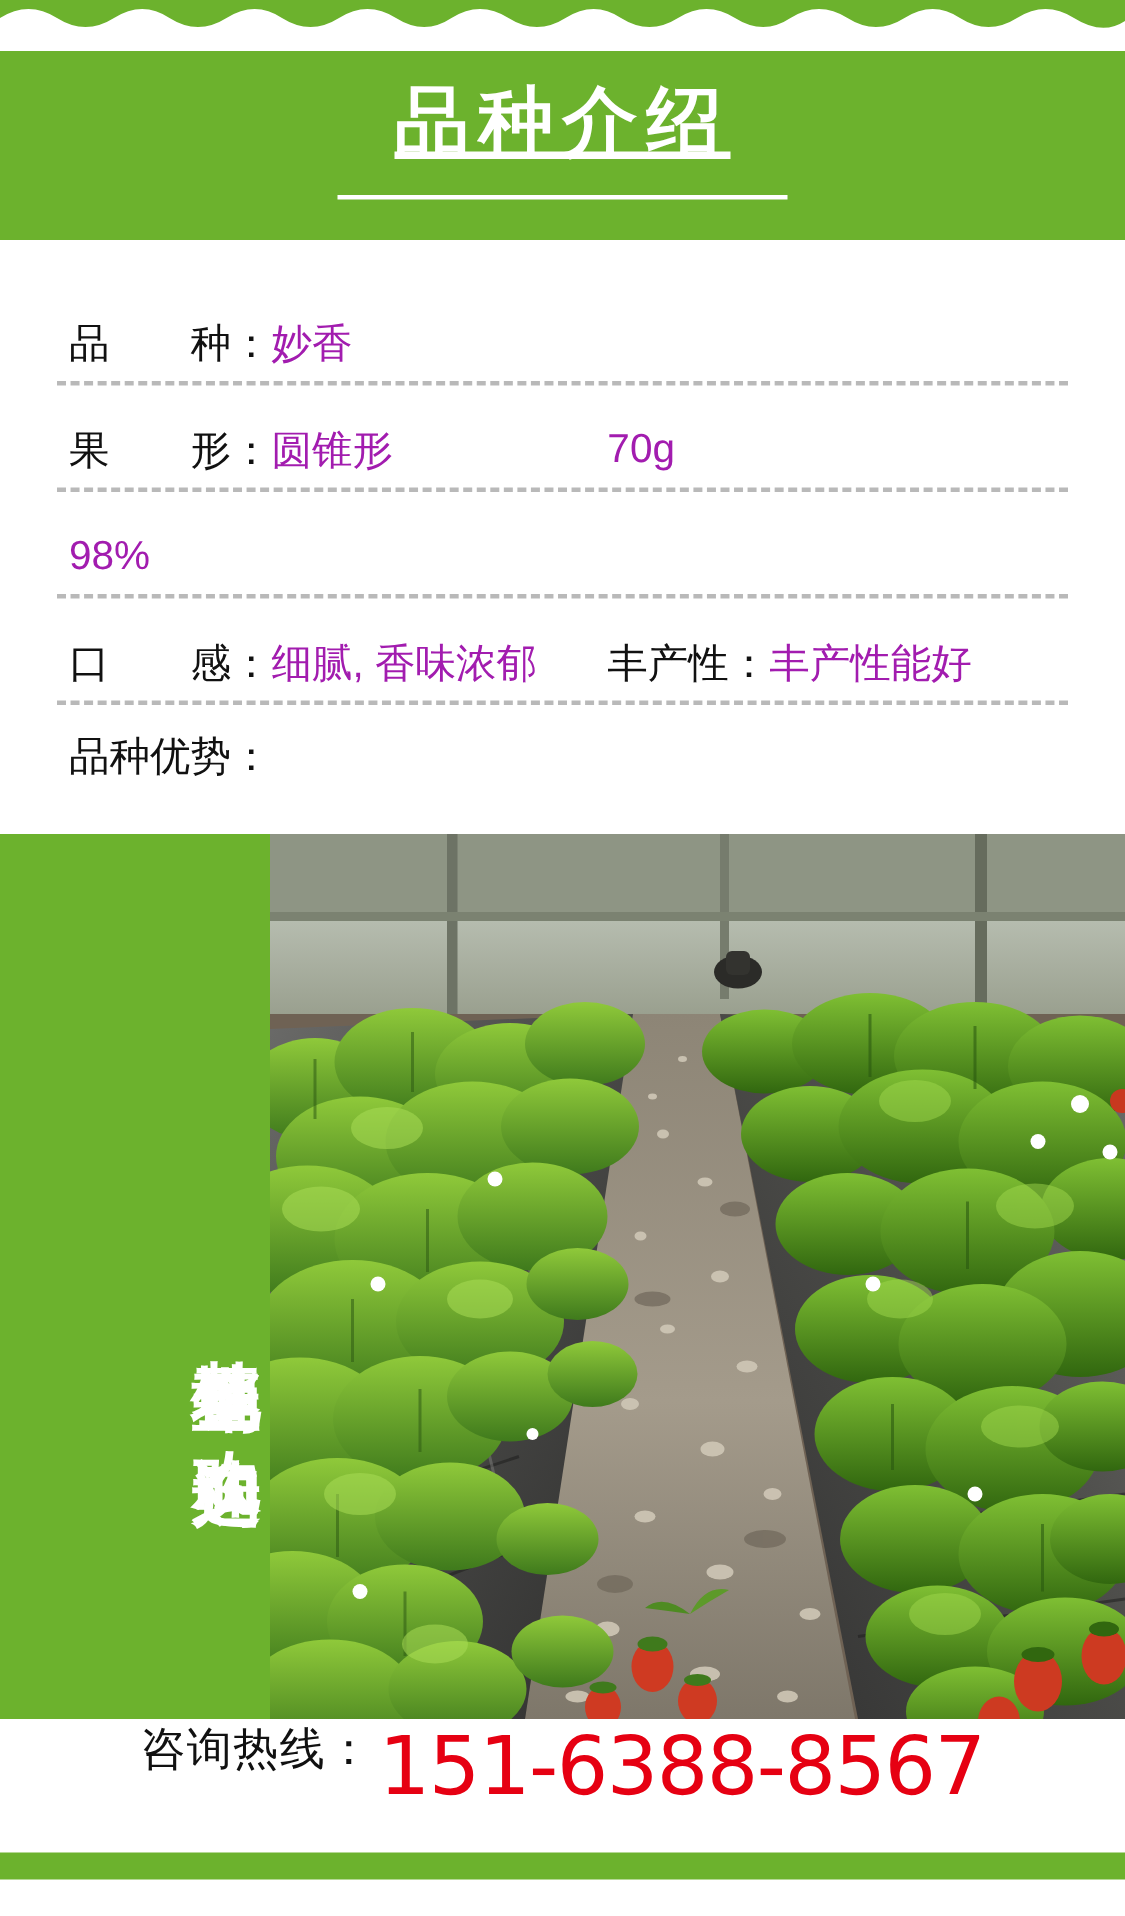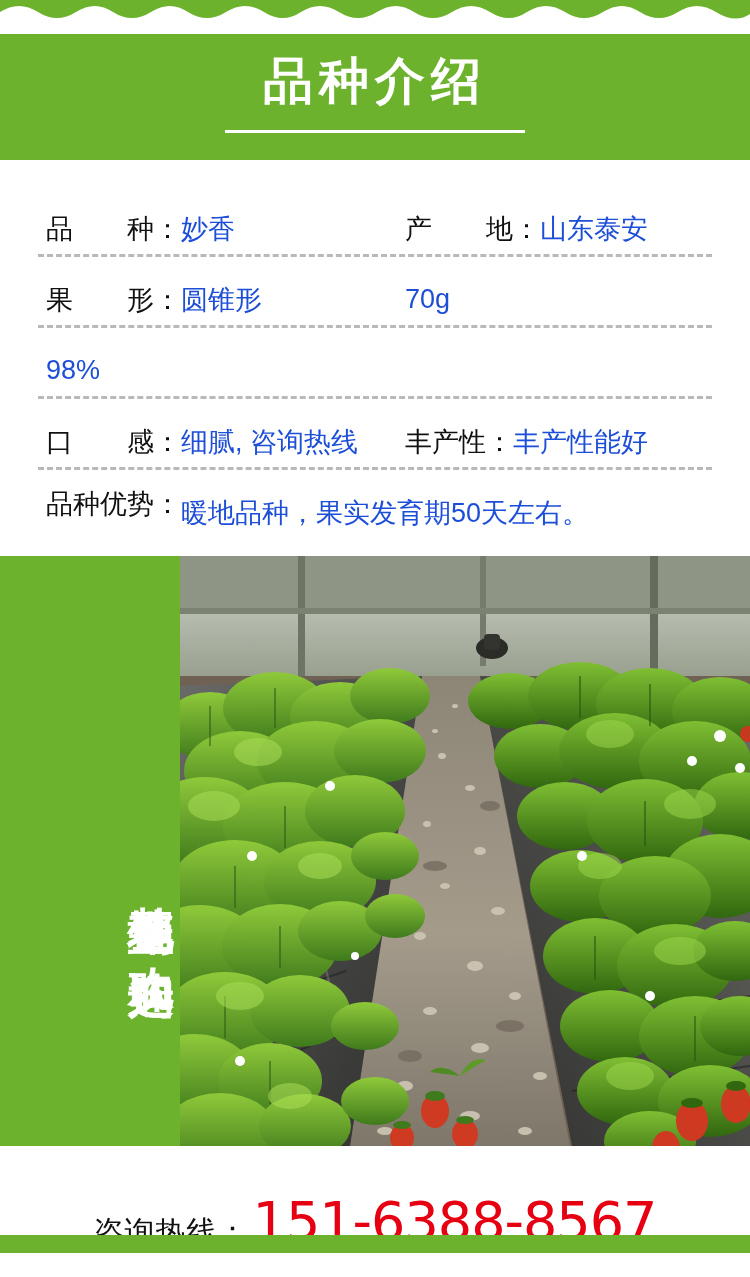--- a/index.html
+++ b/index.html
@@ -42,20 +42,21 @@
     position: absolute;
     top: 56px;
     left: 0;
     width: 750px;
     text-align: center;
     color: #ffffff;
     font-size: 50px;
     font-weight: bold;
     letter-spacing: 6px;
     line-height: 1;
+    text-decoration: underline;
   }
   .header-underline {
     position: absolute;
     top: 130px;
     left: 225px;
     width: 300px;
     height: 3px;
     background: #ffffff;
   }
 
@@ -83,21 +84,21 @@
     white-space: nowrap;
   }
   .spec-row .cell.left { width: 360px; }
   .spec-row .cell.right { width: 300px; }
   .spec-row .cell.full { width: 100%; align-items: center; }
   .lbl {
     color: #111111;
     letter-spacing: 0px;
   }
   .val {
-    color: #1d4ed8;
+    color: #a21caf;
     margin-top: 17px;
   }
   .dash-sep {
     height: 0;
     border-top: 3px dashed #b9b9b9;
     margin: 0 38px;
   }
 
   
   .photo-block {
@@ -147,21 +148,21 @@
   }
   .photo svg { display: block; }
 
   
   .footer {
     position: relative;
     width: 750px;
     height: 107px;
     background: #ffffff;
     display: flex;
-    align-items: flex-end;
+    align-items: flex-start;
     justify-content: center;
   }
   .footer-label {
     font-size: 30px;
     color: #111111;
     letter-spacing: 1px;
     margin-right: 4px;
   }
   .footer-phone {
     font-size: 54px;
@@ -192,24 +193,20 @@
     <div class="header-underline"></div>
   </div>
 
   <div class="spec-table">
 
     <div class="spec-row">
       <div class="cell left">
         <span class="lbl">品　　种：</span>
         <span class="val">妙香</span>
       </div>
-      <div class="cell right">
-        <span class="lbl">产　　地：</span>
-        <span class="val">山东泰安</span>
-      </div>
     </div>
     <div class="dash-sep"></div>
 
     <div class="spec-row">
       <div class="cell left">
         <span class="lbl">果　　形：</span>
         <span class="val">圆锥形</span>
       </div>
       <div class="cell right">
         <span class="val">70g</span>
@@ -220,33 +217,32 @@
     <div class="spec-row">
       <div class="cell right">
         <span class="val">98%</span>
       </div>
     </div>
     <div class="dash-sep"></div>
 
     <div class="spec-row">
       <div class="cell left">
         <span class="lbl">口　　感：</span>
-        <span class="val">细腻, 咨询热线</span>
+        <span class="val">细腻, 香味浓郁</span>
       </div>
       <div class="cell right">
         <span class="lbl">丰产性：</span>
         <span class="val">丰产性能好</span>
       </div>
     </div>
     <div class="dash-sep"></div>
 
     <div class="spec-row">
       <div class="cell full">
         <span class="lbl">品种优势：</span>
-        <span class="val">暖地品种，果实发育期50天左右。</span>
       </div>
     </div>
 
   </div>
 
   <div class="photo-block">
     <div class="side-banner">
       <div class="side-banner-wrap">
         <div class="side-banner-text">基地直销 欢迎选购</div>
       </div>

